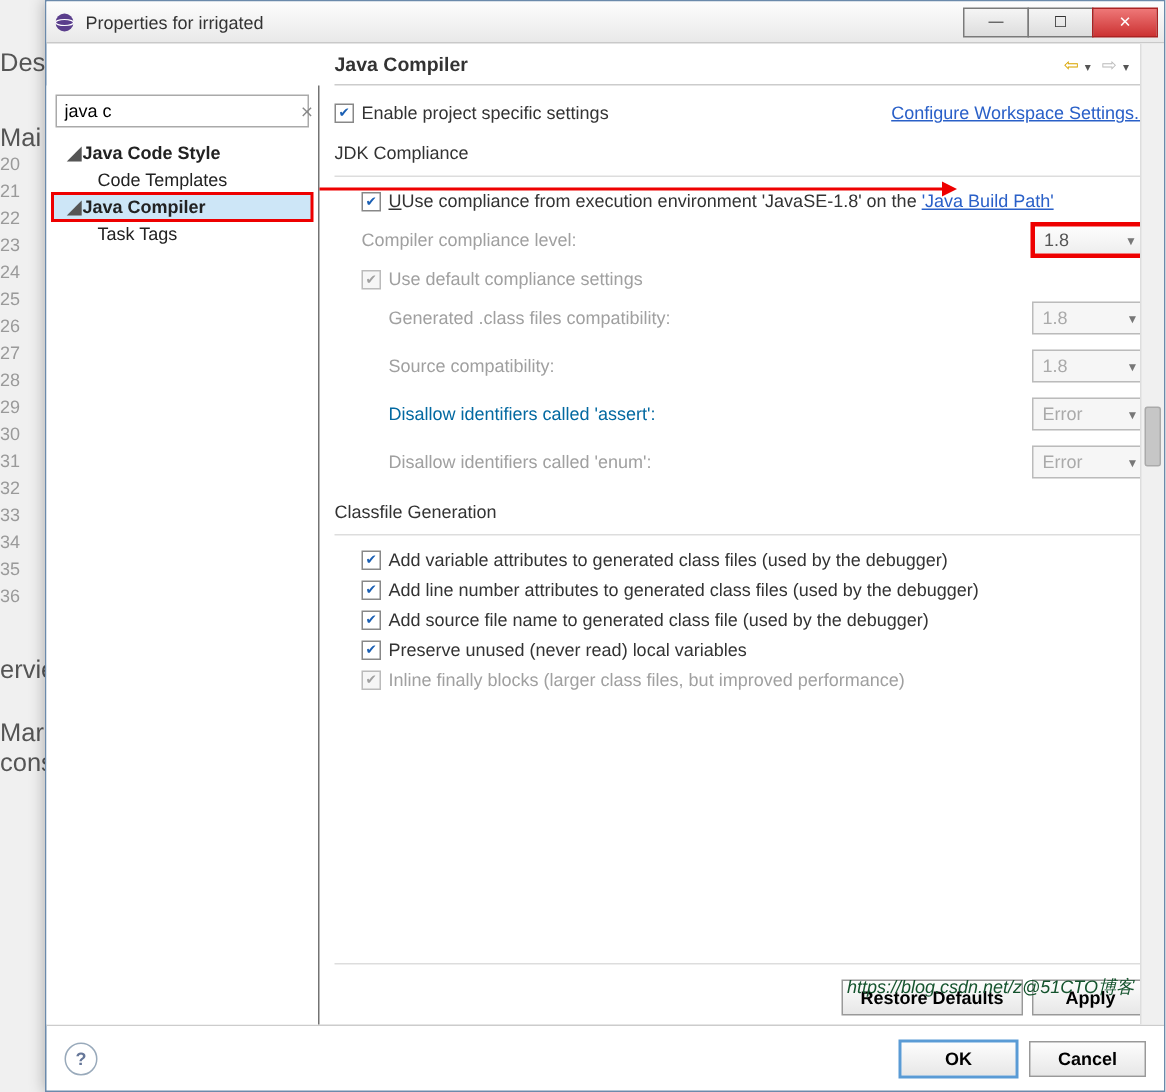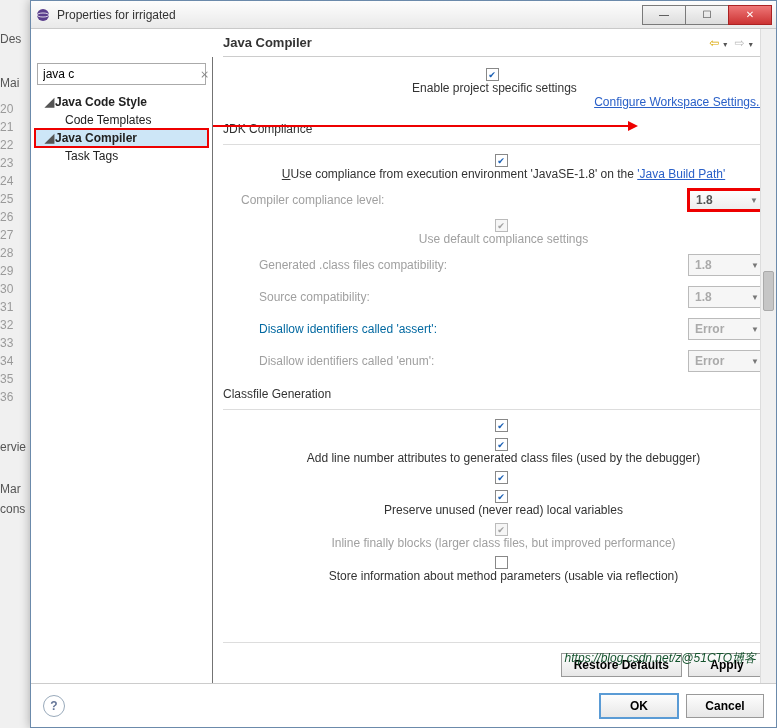--- a/index.html
+++ b/index.html
@@ -1,21 +1,21 @@
 <!DOCTYPE html>
 <html><head>
 <meta charset="utf-8">
 <style>
 * { box-sizing: border-box; font-family: "Segoe UI", Tahoma, sans-serif; font-size: 12px; }
 body { margin: 0; background: #f0f0f0; width: 777px; height: 728px; overflow: hidden; position: relative; }
 
 
 .bg-gutter { position: absolute; left: 0; top: 100px; width: 14px; color: #9a9a9a; font-size: 11px; line-height: 18px; text-align: right; padding-right: 4px; }
 .bg-left { position: absolute; left: 0; top: 30px; width: 30px; }
-.bg-tab { font-size: 12px; color: #555; margin: 2px 0; }
+.bg-tab { font-size: 17px; color: #555; margin: 2px 0; }
 
 
 .dialog { position: absolute; left: 30px; top: 0; width: 747px; height: 728px; background: #fff; border: 1px solid #6b8aab; box-shadow: 0 0 10px rgba(0,0,0,.3); }
 .titlebar { height: 28px; background: linear-gradient(#fdfdfd,#e9e9e9); border-bottom: 1px solid #c9c9c9; display: flex; align-items: center; padding: 0 4px; }
 .titlebar .icon { width: 16px; height: 16px; margin-right: 6px; }
 .titlebar .title { flex: 1; color: #333; }
 .winbtns { display: flex; gap: 0; }
 .winbtn { width: 44px; height: 20px; border: 1px solid #7a7a7a; background: linear-gradient(#f5f5f5,#ddd); display: flex; align-items: center; justify-content: center; font-size: 10px; color:#333; margin-left: -1px; }
 .winbtn.close { background: linear-gradient(#e77,#c33); color: #fff; border-color:#a22; }
 
@@ -32,36 +32,36 @@
 .tree-item .arrow { display: inline-block; width: 10px; color:#555; }
 .redbox { outline: 2px solid #e00; outline-offset: -1px; }
 
 .right-pane { flex: 1; display: flex; flex-direction: column; padding: 6px 10px 6px 10px; overflow: hidden; position:relative; }
 .right-header { display: flex; align-items: center; border-bottom: 1px solid #ccc; padding-bottom: 6px; margin-bottom: 8px; }
 .right-title { font-weight: bold; flex: 1; color: #333; font-size: 13px; }
 .nav-arrows span { color: #d9a500; margin: 0 2px; }
 .nav-arrows .fwd { color: #bbb; }
 .nav-arrows .menu { color: #555; font-size:8px; }
 
-.row { display: flex; align-items: center; margin: 3px 0; flex-direction: column; }
+.row { display: flex; align-items: center; margin: 3px 0; }
 .row label { color: #333; }
 .row.disabled label, .row.disabled span { color: #a0a0a0; }
 .chk { width: 13px; height: 13px; margin-right: 5px; border:1px solid #888; background:#fff; display:inline-flex; align-items:center; justify-content:center; font-size:9px; color:#1a5fb4; }
 .chk.checked::after { content:"✔"; }
 .chk.disabled { border-color:#bbb; color:#aaa; background:#f6f6f6;}
 .link { color: #2a60c8; text-decoration: underline; cursor: pointer; }
 .cfg-link { margin-left: auto; }
 
 .group-title { color: #333; margin: 10px 0 4px 0; }
 .sep { border-top: 1px solid #ddd; margin: 4px 0 6px 0; }
 .indent1 { padding-left: 18px; }
 .indent2 { padding-left: 36px; }
 .form-row { display: flex; align-items: center; margin: 5px 0; gap: 13px; }
 .form-row .lbl { flex:1; }
-.select { width: 78px; height: 22px; border: 1px solid #bbb; background: linear-gradient(#fdfdfd,#eee); display:flex; align-items:center; justify-content:space-between; padding: 0 6px; color:#555;font-weight:bold; }
+.select { width: 78px; height: 22px; border: 1px solid #bbb; background: linear-gradient(#fdfdfd,#eee); display:flex; align-items:center; justify-content:space-between; padding: 0 6px; color:#555; }
 .select .caret { font-size: 8px; color:#777; }
 .select.disabled { color:#aaa; background:#f6f6f6; }
 .select.redbox { border: 2px solid #e00; }
 
 .red-arrow { position:absolute; left:-30px; top:96px; width:450px; height:2px; background:#e00; z-index:5; pointer-events:none;}
 .red-arrow::after { content:""; position:absolute; right:-10px; top:-4px; border:5px solid transparent; border-left:10px solid #e00;}
 
 .btns-mid { display:flex; justify-content:flex-end; gap:6px; margin-top:auto; padding-top:10px; border-top:1px solid #ddd;}
 .btn { min-width: 78px; height: 24px; border: 1px solid #999; background: linear-gradient(#fdfdfd,#e7e7e7); display:flex; align-items:center; justify-content:center; padding: 0 12px; font-weight: bold; }
 .btn.primary { border-color:#5a9bd5; box-shadow: 0 0 0 1px #5a9bd5; }
@@ -203,39 +203,37 @@
             <span>Error</span>
             <span class="caret">▼</span>
           </div>
       </div>
 
       <div class="group-title">Classfile Generation</div>
       <div class="sep"></div>
 
       <div class="row indent1">
           <span class="chk checked"></span>
+          <label>Add variable attributes to generated class files (used by the debugger)</label>
         </div>
       <div class="row indent1">
           <span class="chk checked"></span>
           <label>Add line number attributes to generated class files (used by the debugger)</label>
         </div>
       <div class="row indent1">
           <span class="chk checked"></span>
+          <label>Add source file name to generated class file (used by the debugger)</label>
         </div>
       <div class="row indent1">
           <span class="chk checked"></span>
           <label>Preserve unused (never read) local variables</label>
         </div>
       <div class="row indent1 disabled">
           <span class="chk checked disabled"></span>
           <label>Inline finally blocks (larger class files, but improved performance)</label>
-        </div>
-      <div class="row indent1">
-          <span class="chk"></span>
-          <label>Store information about method parameters (usable via reflection)</label>
         </div>
 
       <div class="btns-mid">
         <div class="btn">Restore Defaults</div>
         <div class="btn">Apply</div>
       </div>
     </div>
   </div>
 
   <div class="scrolltrack">

